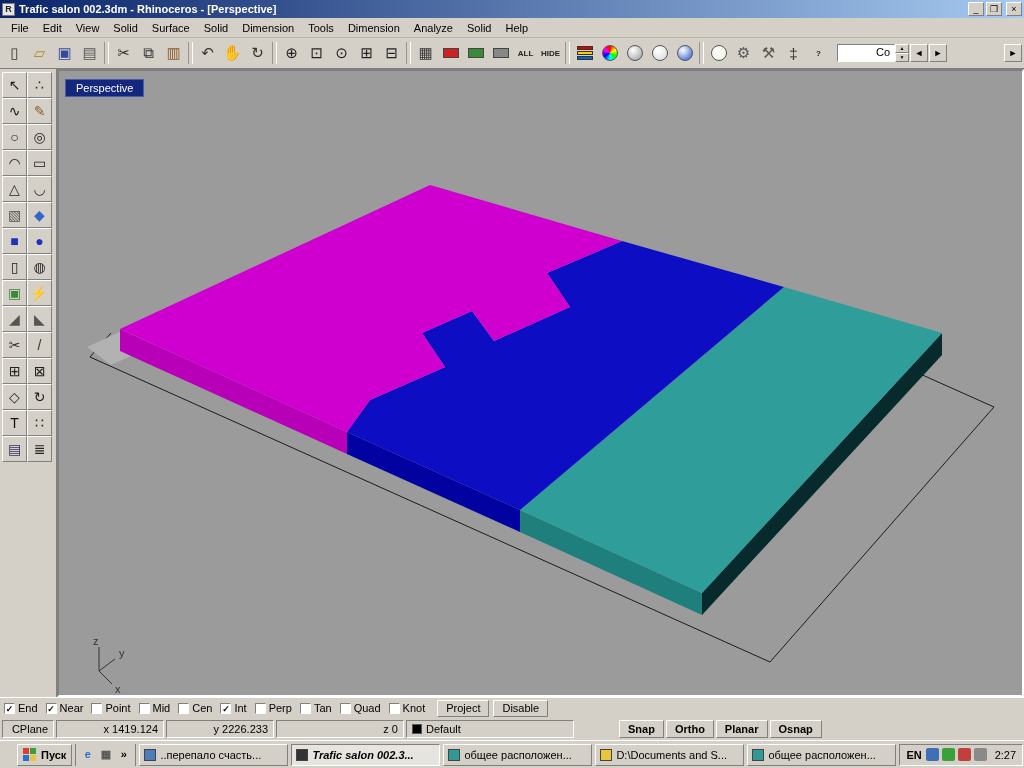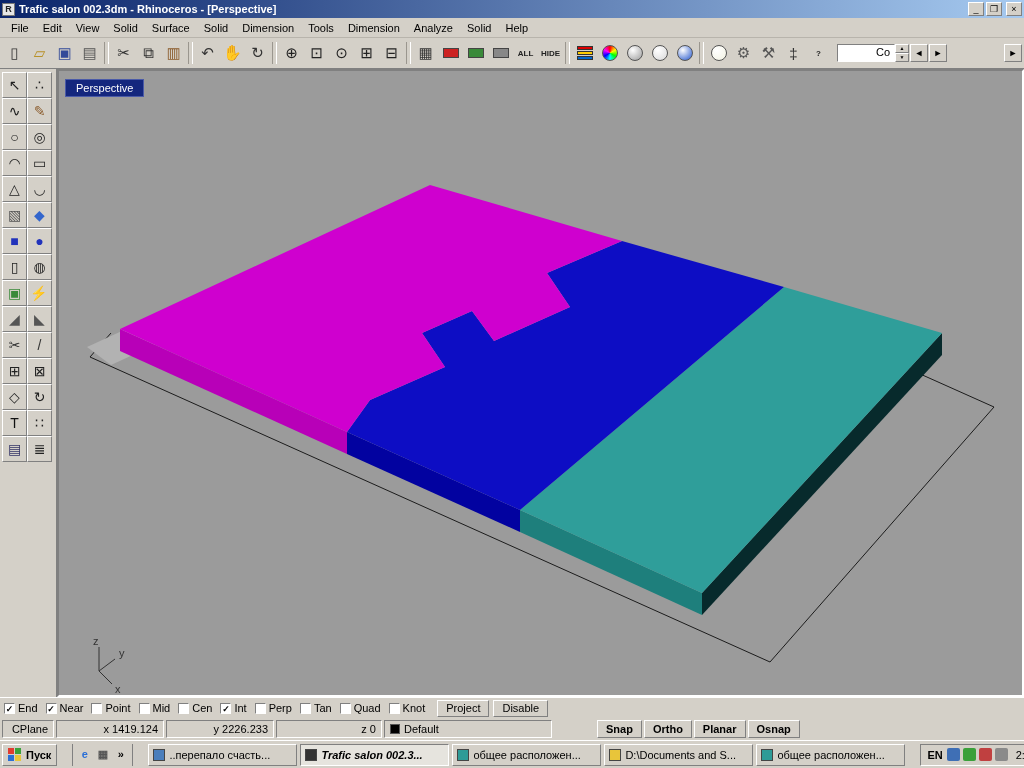--- a/index.html
+++ b/index.html
@@ -50,28 +50,28 @@
   .osnap-item { display:flex; align-items:center; margin-right:8px; }
   .cb { width:11px; height:11px; background:#fff; border:1px solid; border-color:#808080 #fff #fff #808080; font-size:9px; line-height:10px; text-align:center; margin-right:3px; font-weight:bold; }
   .osnap-btn { height:17px; padding:1px 8px; background:#d4d0c8; margin-left:4px; }
 
   
   #statusbar { height:22px; background:#d4d0c8; display:flex; align-items:center; padding:1px 2px; gap:2px; }
   .status-panel { height:18px; padding:2px 5px; white-space:nowrap; }
   .sp-cplane { width:52px; }
   .sp-x { width:108px; }
   .sp-y { width:108px; }
-  .sp-z { width:106px; }
+  .sp-z { width:128px; }
   .sp-layer { width:168px; display:flex; align-items:center; }
   .layer-swatch { width:10px; height:10px; background:#000; border:1px solid #555; margin-right:4px; }
   .status-toggle { height:18px; padding:2px 8px; font-weight:bold; background:#d4d0c8; }
   #status-toggles { display:flex; gap:2px; margin-left:8px;padding-left:35px; }
 
   
-  #taskbar { height:28px; background:#d4d0c8; border-top:1px solid #fff; display:flex; align-items:center; padding:0 2px; gap:15px; }
+  #taskbar { height:28px; background:#d4d0c8; border-top:1px solid #fff; display:flex; align-items:center; padding:0 17px; gap:3px; }
   #start-button { height:22px; display:flex; align-items:center; padding:1px 5px; background:#d4d0c8; font-weight:bold; }
   .winflag { width:14px; height:13px; display:grid; grid-template-columns:6px 6px; grid-template-rows:6px 6px; gap:1px; margin-right:4px; }
   .winflag i { display:block; }
   #quick-launch { display:flex; align-items:center; gap:3px; padding:0 4px; border-left:1px solid #808080; border-right:1px solid #808080; height:22px; }
   .ql-icon { width:15px; height:15px; text-align:center; line-height:15px; font-weight:bold; font-size:11px; }
   .task-btn { width:149px; height:22px; display:flex; align-items:center; padding:1px 4px; background:#d4d0c8; overflow:hidden; white-space:nowrap; }
   .task-btn.active { border-color:#808080 #ffffff #ffffff #808080; background:#e6e4de; font-weight:bold;font-style:italic; }
   .task-icon { width:12px; height:12px; border:1px solid #444; margin-right:4px; flex:none; }
   #tray { margin-left:auto; height:22px; display:flex; align-items:center; gap:4px; padding:0 6px; }
   .tray-icon { width:13px; height:13px; border-radius:2px; }

